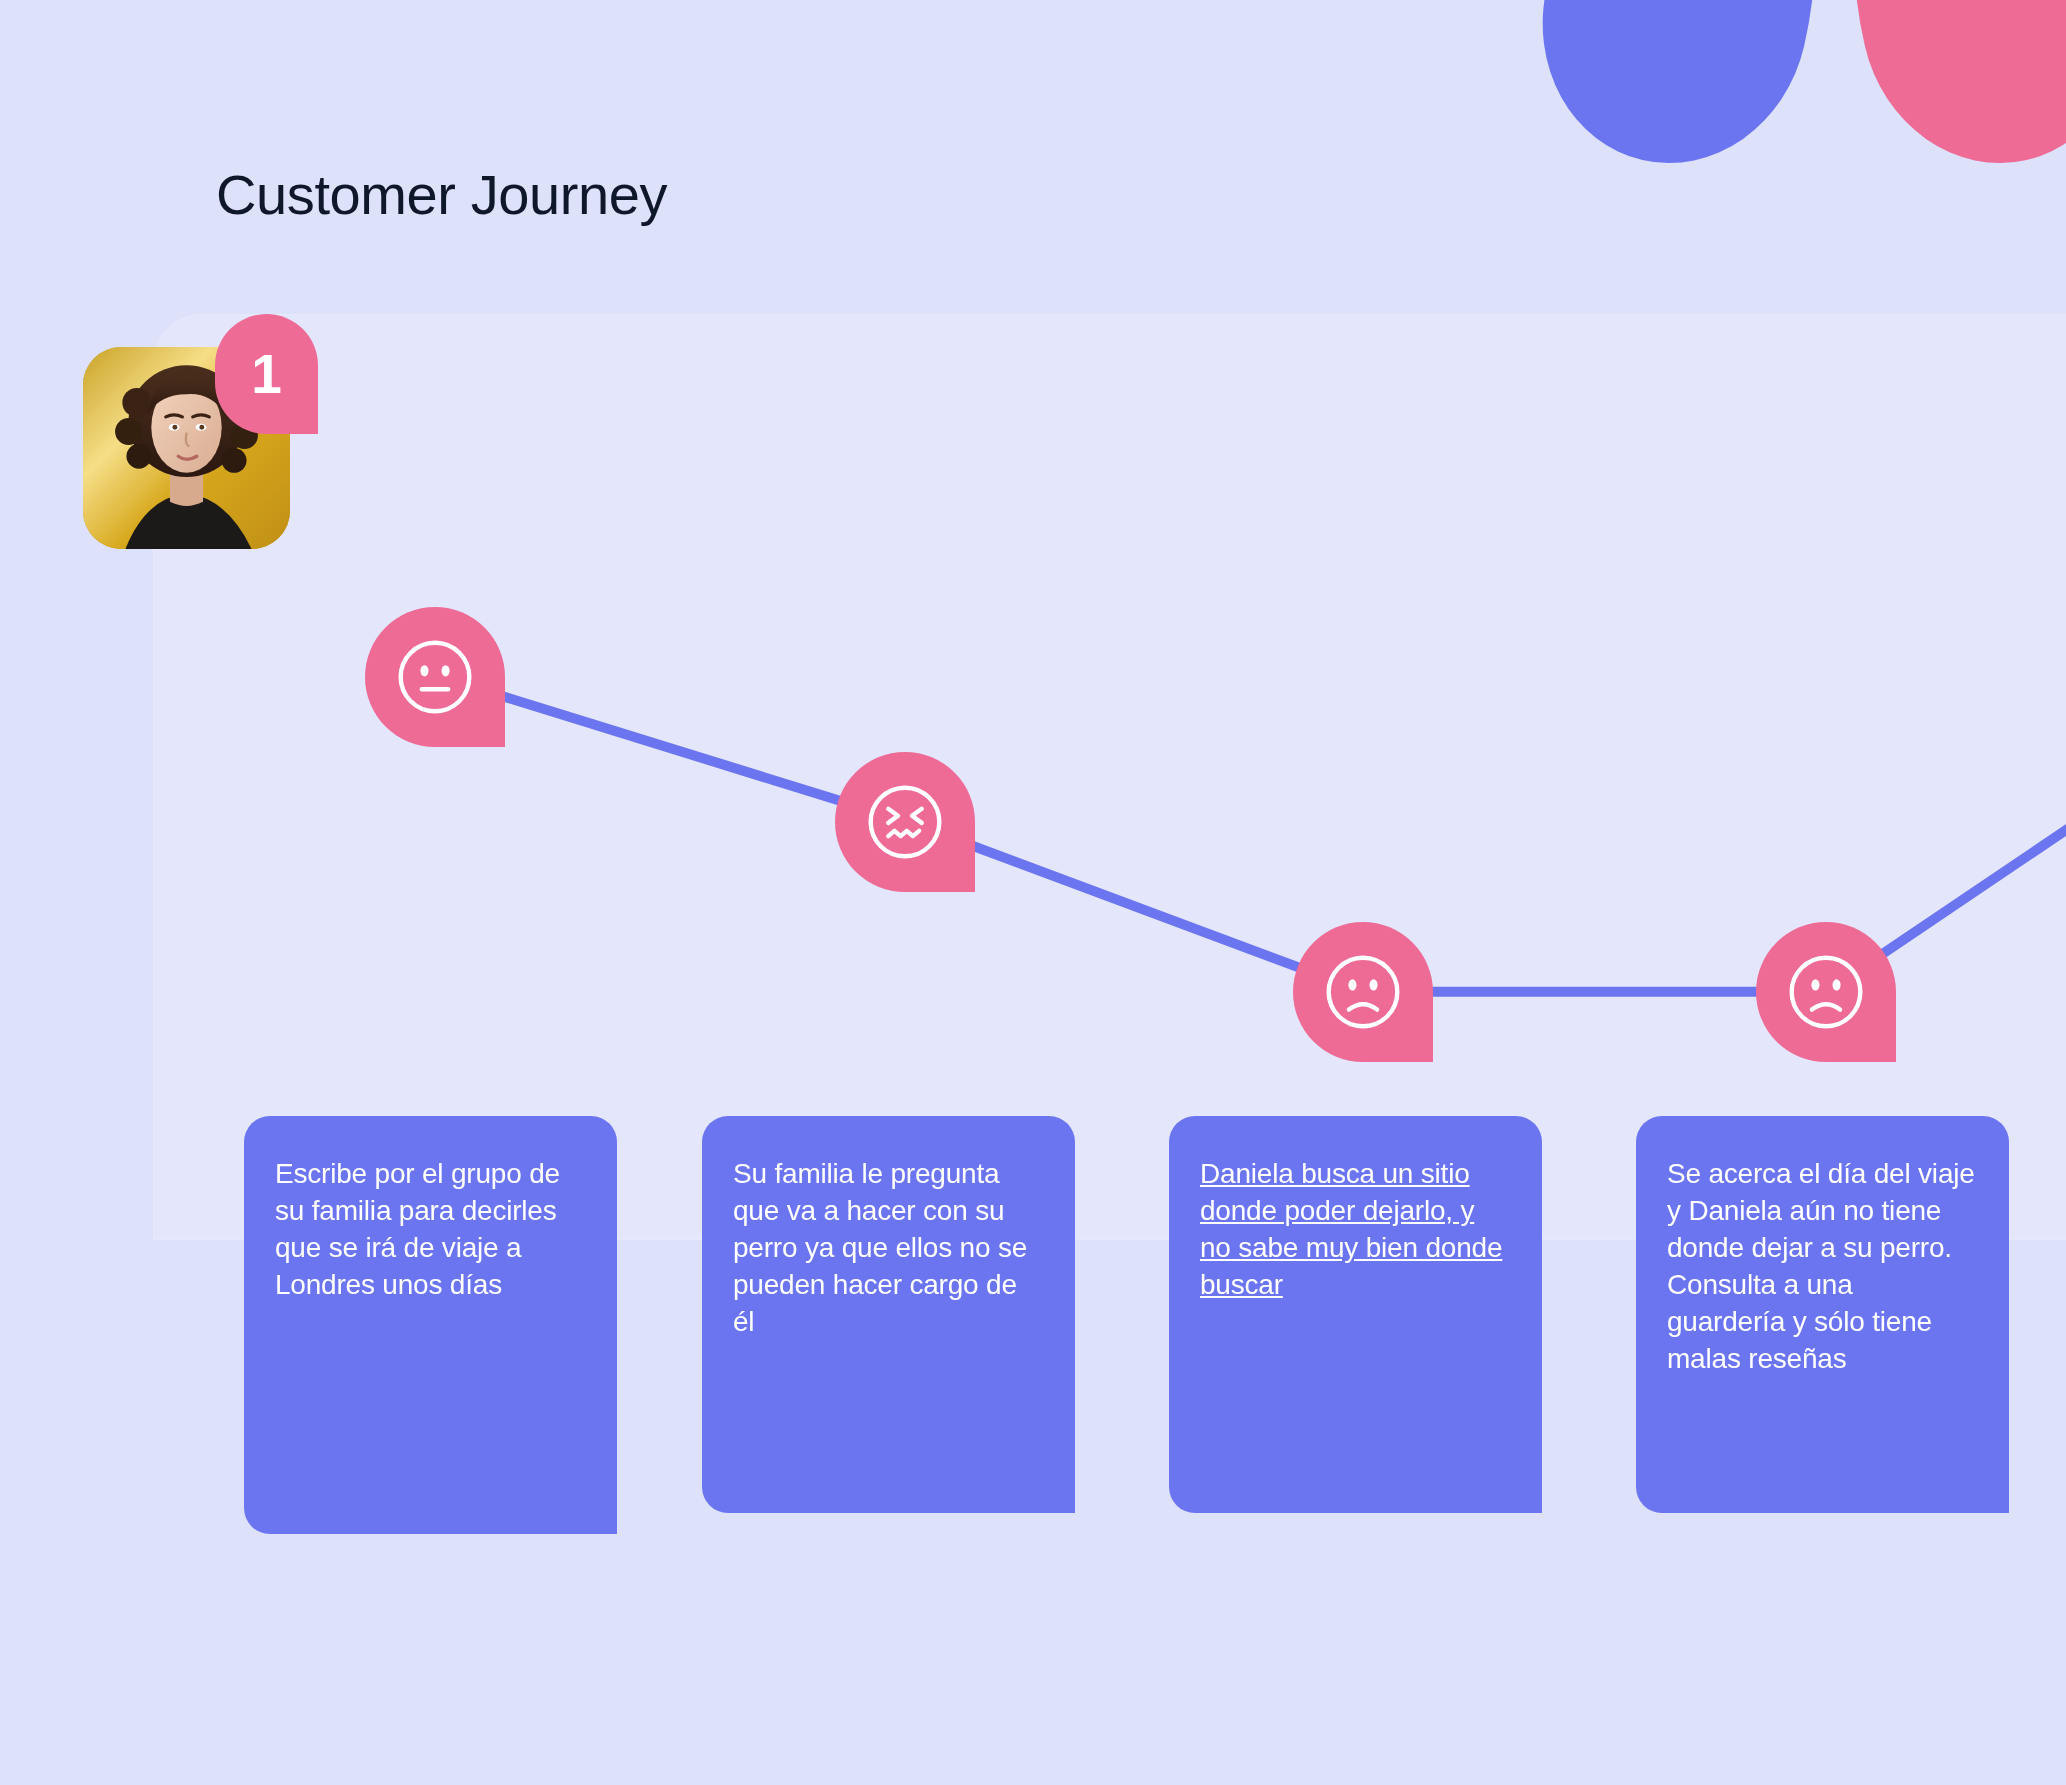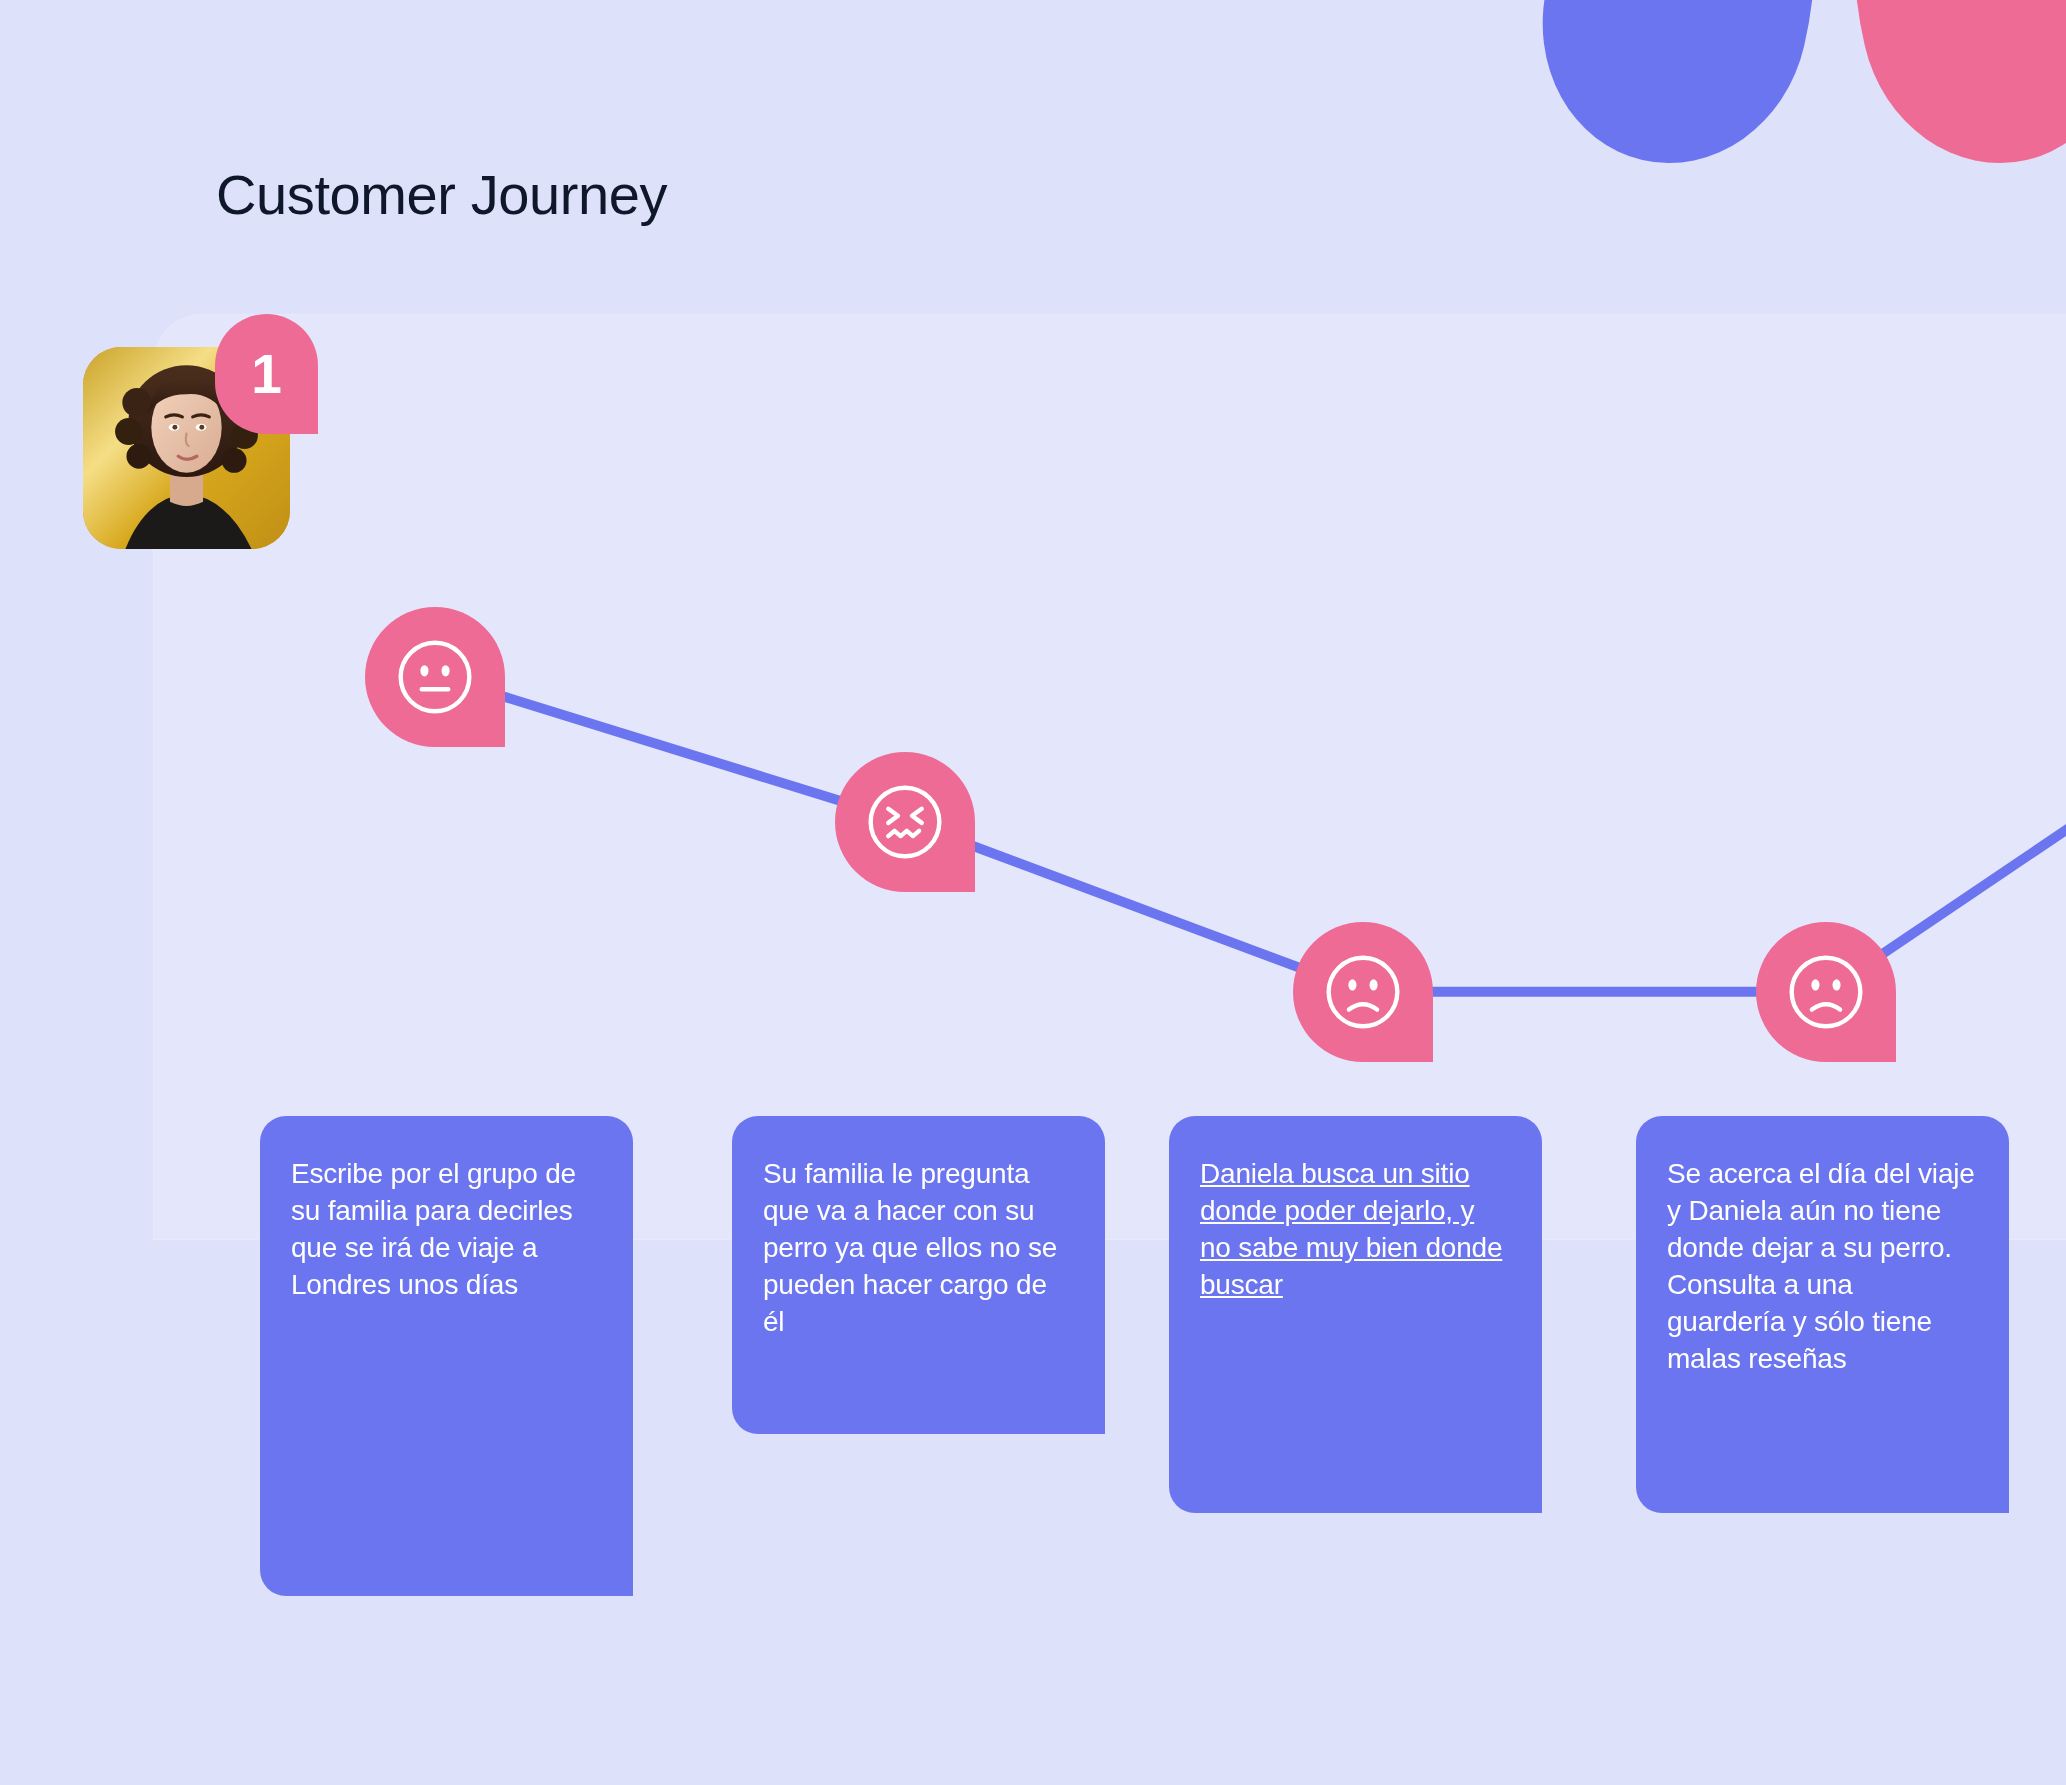--- a/index.html
+++ b/index.html
@@ -218,24 +218,24 @@
 
   <div class="pin" style="left:1756px; top:922px;">
     <svg viewBox="0 0 100 100" aria-hidden="true">
       <circle cx="50" cy="50" r="39" fill="none" stroke="#FFFFFF" stroke-width="5"></circle>
       <ellipse cx="38" cy="42" rx="4.6" ry="6.4" fill="#FFFFFF"></ellipse>
       <ellipse cx="62" cy="42" rx="4.6" ry="6.4" fill="#FFFFFF"></ellipse>
       <path d="M34 70 Q50 58 66 70" fill="none" stroke="#FFFFFF" stroke-width="5" stroke-linecap="round"></path>
     </svg>
   </div>
 
-  <div class="card" style="left:260px; top:1116px; height:480px;">
+  <div class="card" style="left:244px; top:1116px; height:418px;">
     <span class="card-text">Escribe por el grupo de su familia para decirles que se irá de viaje a Londres unos días</span>
   </div>
-  <div class="card" style="left:702px; top:1116px; height:318px;margin-left:30px;">
+  <div class="card" style="left:702px; top:1116px; height:397px;">
     <span class="card-text">Su familia le pregunta que va a hacer con su perro ya que ellos no se pueden hacer cargo de él</span>
   </div>
   <div class="card" style="left:1169px; top:1116px; height:397px;text-decoration:underline;">
     <span class="card-text">Daniela busca un sitio donde poder dejarlo, y no sabe muy bien donde buscar</span>
   </div>
   <div class="card" style="left:1636px; top:1116px; height:397px;">
     <span class="card-text">Se acerca el día del viaje y Daniela aún no tiene donde dejar a su perro. Consulta a una guardería y sólo tiene malas reseñas</span>
   </div>
 
 </div>

